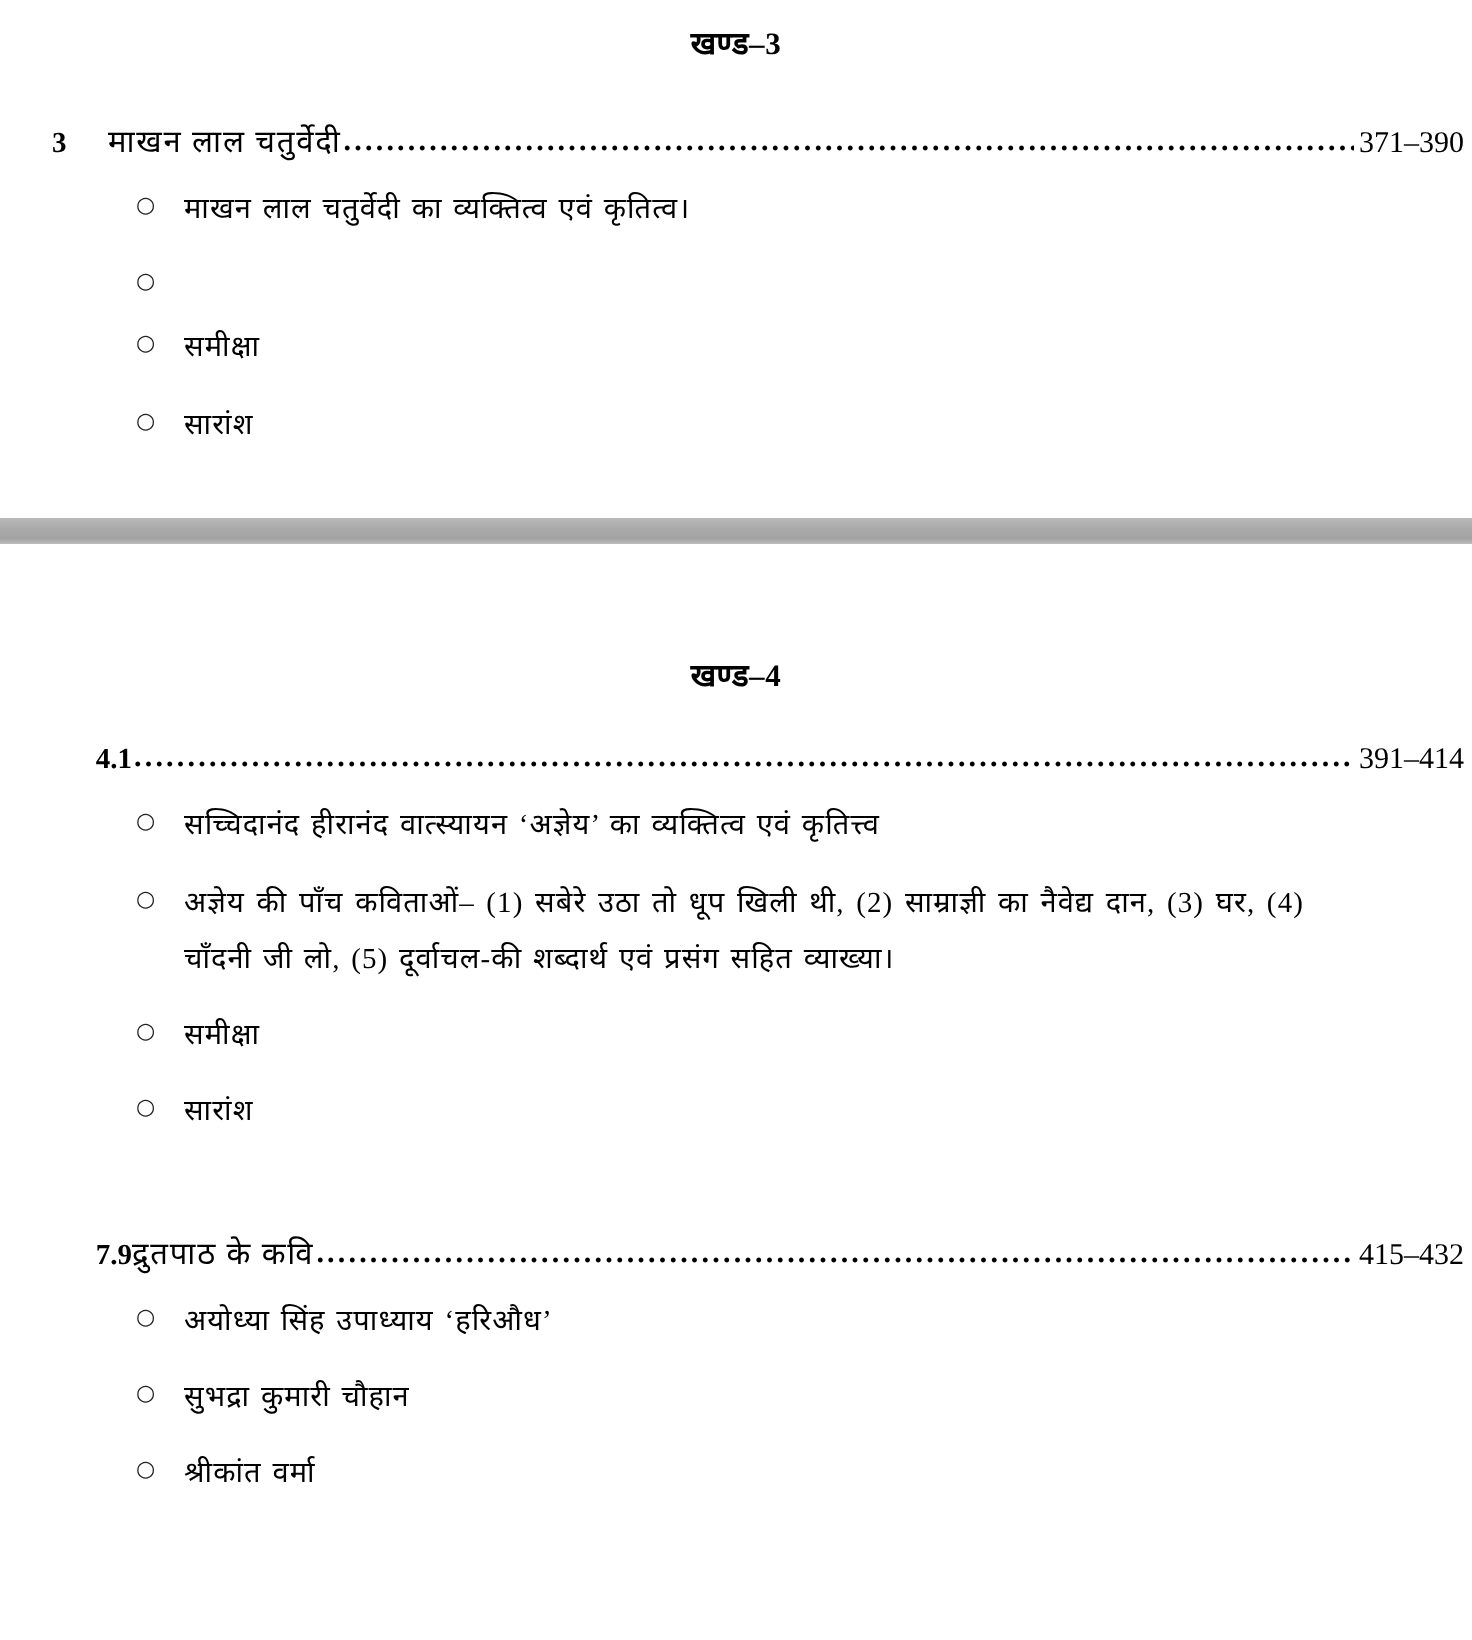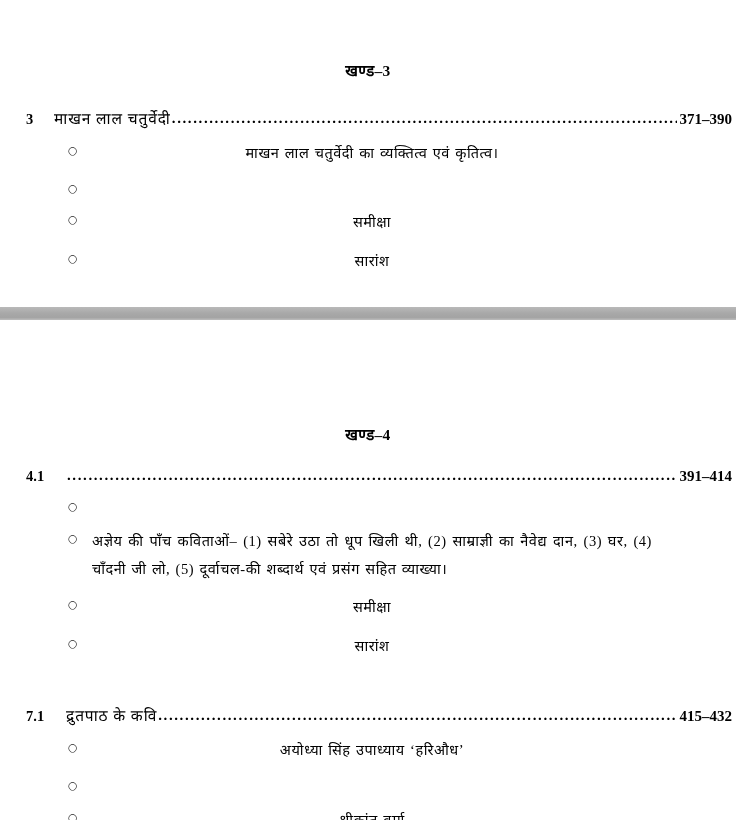--- a/index.html
+++ b/index.html
@@ -22,21 +22,20 @@
     width: 736px;
   }
 
   
   .khand-header {
     text-align: center;
     font-weight: bold;
     font-size: 15.5px;
     letter-spacing: 0.3px;
     line-height: 1.2;
-    margin-top: 48px;
   }
 
   
   .entry {
     display: flex;
     align-items: baseline;
     font-weight: bold;
     font-size: 15.5px;
     padding-right: 4px;
   }
@@ -44,40 +43,41 @@
     width: 28px;
     flex: 0 0 28px;
     margin-left: 26px;
     font-weight: bold;
     font-size: 14.5px;
     white-space: nowrap;
   }
   .entry-num.wide {
     width: 40px;
     flex: 0 0 40px;
+    text-align: right;
   }
   .entry-title {
     white-space: nowrap;
     letter-spacing: 0.9px;
     font-weight: normal;
   }
   .leader {
     flex: 1 1 auto;
     overflow: hidden;
     white-space: nowrap;
     font-weight: bold;
     font-size: 15px;
     margin: 0 1px 0 1px;
     letter-spacing: 1.6px;
     position: relative;
     top: -1px;
   }
   .entry-pages {
     flex: 0 0 auto;
-    font-weight: bold;
+    font-weight: normal;
     font-size: 15px;
     white-space: nowrap;
     padding-left: 2px;
   }
 
   
   .bullets {
     margin: 0;
     padding: 0;
     list-style: none;
@@ -97,21 +97,21 @@
     line-height: 1.95;
     color: #222;
     font-family: "DejaVu Sans", sans-serif;
     position: relative;
     top: 1px;
   }
   .bullet-text {
     flex: 1 1 auto;
     max-width: 560px;
     letter-spacing: 0.55px;
-    text-align: center;
+    text-align: left;
     word-spacing: 1.2px;
   }
   .bullet-text.justify {
     text-align: justify;
     text-justify: inter-word;
   }
 
   
   .page-divider {
     width: 100%;
@@ -174,51 +174,53 @@
 
   <div class="entry">
     <span class="entry-num wide">4.1</span>
     <span class="leader">................................................................................................................................................................</span>
     <span class="entry-pages">391–414</span>
   </div>
 
   <ul class="bullets">
     <li class="bullet-item">
       <span class="bullet-mark">○</span>
+      <span class="bullet-text">सच्चिदानंद हीरानंद वात्स्यायन ‘अज्ञेय’ का व्यक्तित्व एवं कृतित्त्व</span>
     </li>
     <li class="bullet-item">
       <span class="bullet-mark">○</span>
       <span class="bullet-text justify">अज्ञेय की पाँच कविताओं– (1) सबेरे उठा तो धूप खिली थी, (2) साम्राज्ञी का नैवेद्य दान, (3) घर, (4) चाँदनी जी लो, (5) दूर्वाचल-की शब्दार्थ एवं प्रसंग सहित व्याख्या।</span>
     </li>
     <li class="bullet-item">
       <span class="bullet-mark">○</span>
       <span class="bullet-text">समीक्षा</span>
     </li>
     <li class="bullet-item">
       <span class="bullet-mark">○</span>
       <span class="bullet-text">सारांश</span>
     </li>
   </ul>
 
   <div class="spacer-lg"></div>
 
   <div class="entry">
-    <span class="entry-num wide">7.1</span>
+    <span class="entry-num wide">7.9</span>
     <span class="entry-title">द्रुतपाठ के कवि</span>
     <span class="leader">................................................................................................................................................................</span>
     <span class="entry-pages">415–432</span>
   </div>
 
   <ul class="bullets">
     <li class="bullet-item">
       <span class="bullet-mark">○</span>
       <span class="bullet-text">अयोध्या सिंह उपाध्याय ‘हरिऔध’</span>
     </li>
     <li class="bullet-item">
       <span class="bullet-mark">○</span>
+      <span class="bullet-text">सुभद्रा कुमारी चौहान</span>
     </li>
     <li class="bullet-item">
       <span class="bullet-mark">○</span>
       <span class="bullet-text">श्रीकांत वर्मा</span>
     </li>
   </ul>
 
 </div>
 
 </body></html>

